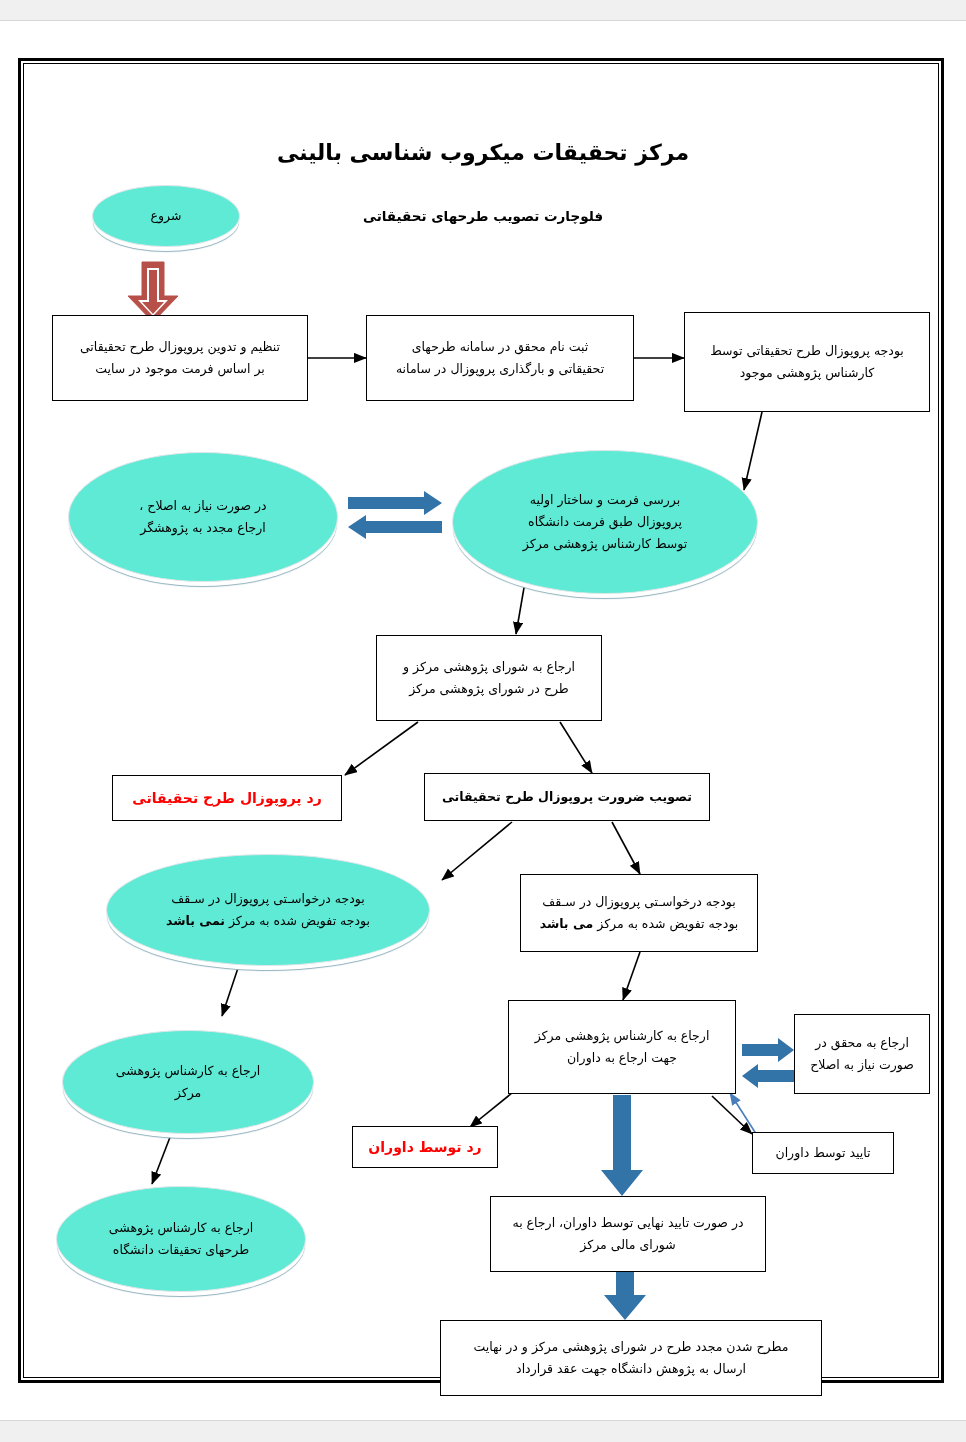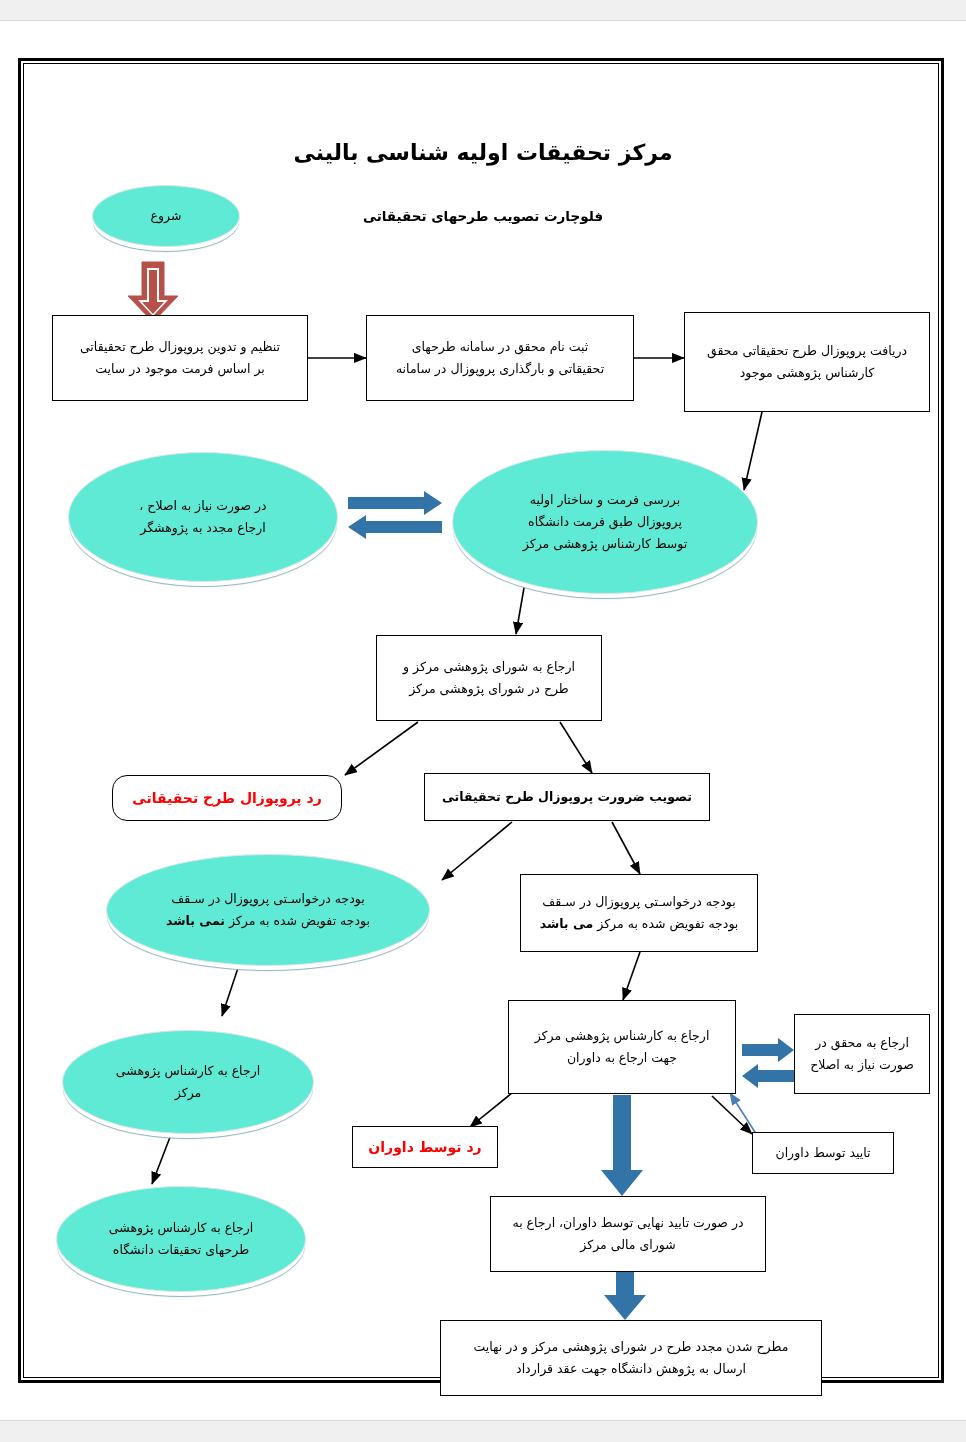--- a/index.html
+++ b/index.html
@@ -135,59 +135,59 @@
   </svg>
 
   <svg class="lines" viewBox="0 0 966 1442">
     <path d="M613,1095 L631,1095 L631,1170 L643,1170 L622,1196 L601,1170 L613,1170 Z" fill="#3273a8"></path>
   </svg>
 
   <svg class="lines" viewBox="0 0 966 1442">
     <path d="M616,1272 L634,1272 L634,1295 L646,1295 L625,1320 L604,1295 L616,1295 Z" fill="#3273a8"></path>
   </svg>
 
-  <div id="title">مرکز تحقیقات اولیه شناسی بالینی</div>
+  <div id="title">مرکز تحقیقات میکروب شناسی بالینی</div>
   <div id="subtitle">فلوچارت تصویب  طرحهای تحقیقاتی</div>
 
   <div class="node ellipse" style="left:92px;top:185px;width:148px;height:62px;">
     <span>شروع</span>
   </div>
 
   <div class="node box" style="left:52px;top:315px;width:256px;height:86px;">
     <span>تنظیم و تدوین پروپوزال  طرح تحقیقاتی</span>
     <span>بر اساس  فرمت موجود  در سایت</span>
   </div>
 
   <div class="node box" style="left:366px;top:315px;width:268px;height:86px;">
     <span>ثبت نام  محقق در سامانه  طرحهای</span>
     <span>تحقیقاتی و بارگذاری پروپوزال  در سامانه</span>
   </div>
 
   <div class="node box" style="left:684px;top:312px;width:246px;height:100px;">
-    <span>دریافت پروپوزال  طرح تحقیقاتی محقق</span>
+    <span>بودجه پروپوزال  طرح تحقیقاتی توسط</span>
     <span>کارشناس پژوهشی موجود</span>
   </div>
 
   <div class="node ellipse" style="left:68px;top:452px;width:270px;height:130px;">
     <span>در صورت نیاز به اصلاح ،</span>
     <span>ارجاع مجدد به پژوهشگر</span>
   </div>
 
   <div class="node ellipse" style="left:452px;top:450px;width:306px;height:144px;">
     <span>بررسی فرمت و ساختار اولیه</span>
     <span>پروپوزال طبق فرمت دانشگاه</span>
     <span>توسط کارشناس پژوهشی مرکز</span>
   </div>
 
   <div class="node box" style="left:376px;top:635px;width:226px;height:86px;">
     <span>ارجاع به شورای پژوهشی مرکز و</span>
     <span>طرح در شورای پژوهشی مرکز</span>
   </div>
 
-  <div class="node box" style="left:112px;top:775px;width:230px;height:46px;border-radius:15px;">
+  <div class="node box" style="left:112px;top:775px;width:230px;height:46px;">
     <span class="red-text">رد پروپوزال طرح تحقیقاتی</span>
   </div>
 
   <div class="node box" style="left:424px;top:773px;width:286px;height:48px;font-weight:bold;">
     <span>تصویب ضرورت پروپوزال طرح تحقیقاتی</span>
   </div>
 
   <div class="node ellipse" style="left:106px;top:854px;width:324px;height:112px;">
     <span>بودجه درخواسـتی پروپوزال در سـقف</span>
     <span><span>بودجه تفویض شده به مرکز </span><span class="bold">نمی باشد</span></span>

